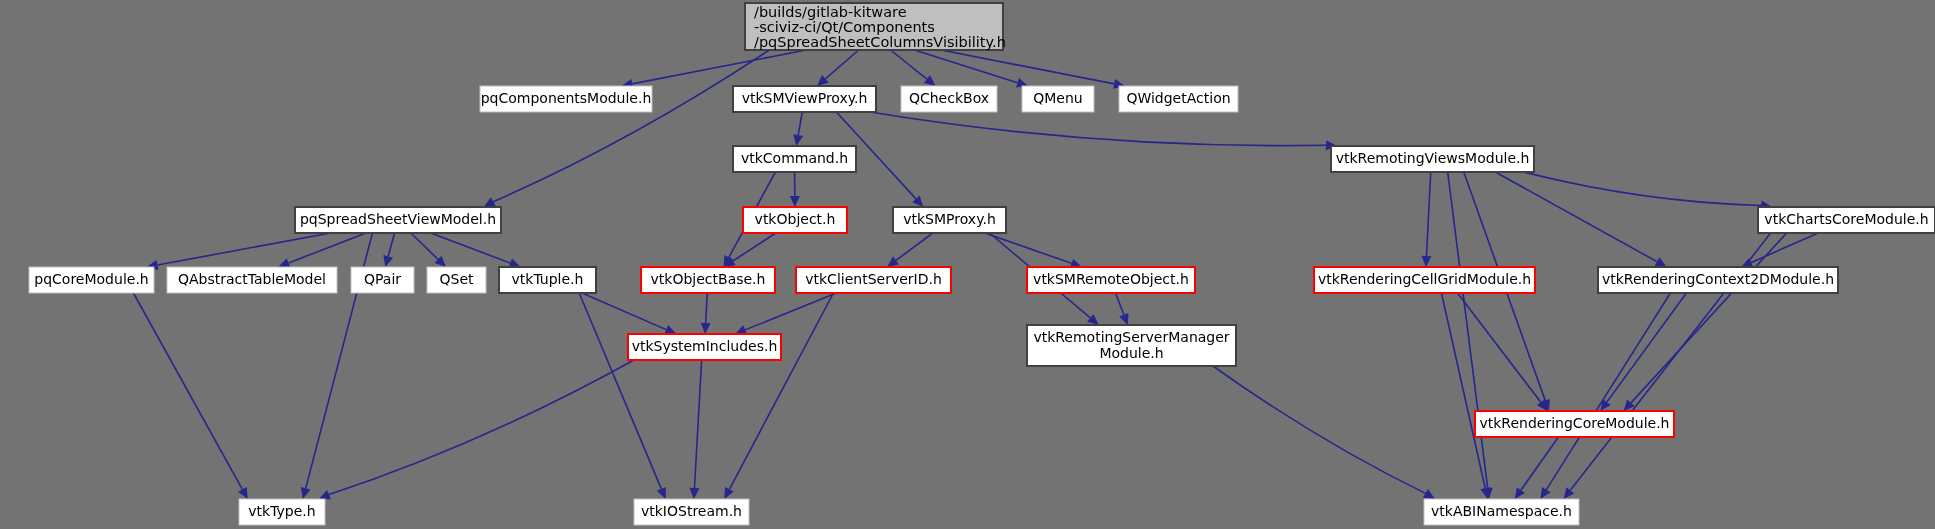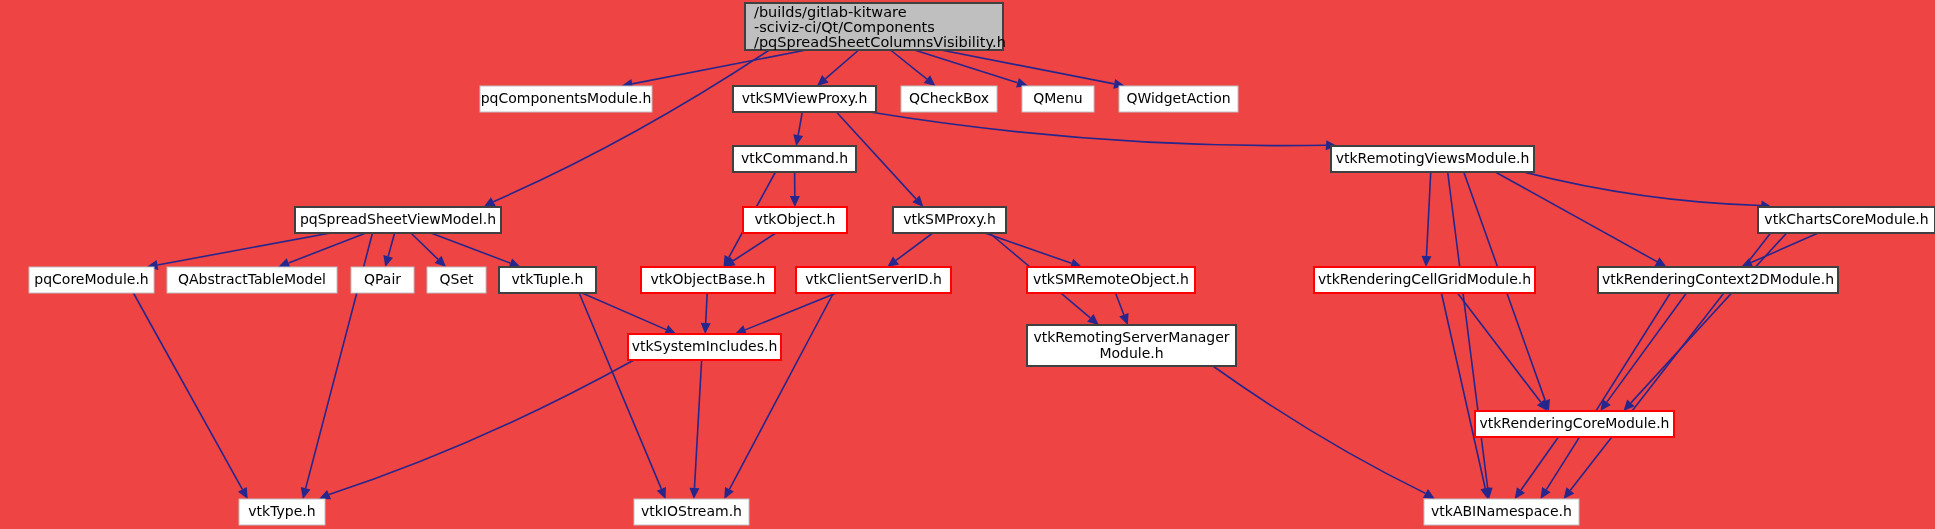--- a/index.html
+++ b/index.html
@@ -1,17 +1,17 @@
 <!DOCTYPE html>
 <html><head>
 <meta charset="utf-8">
 <style>
   html,body{margin:0;padding:0;background:#ffffff;}
   body{font-family:"DejaVu Sans","Liberation Sans",sans-serif;}
-  #graph-wrap{position:relative;width:1935px;height:529px;background:#ef4444;overflow:hidden;}
+  #graph-wrap{position:relative;width:1935px;height:529px;background:#737373;overflow:hidden;}
   svg#graph{display:block;width:1935px;height:529px;}
   .node-rect{stroke-width:1;}
   .node-rect.normal{fill:#ffffff;stroke:#c0c0c0;stroke-width:1;}
   .node-rect.bold{fill:#ffffff;stroke:#404040;stroke-width:2;}
   .node-rect.red{fill:#ffffff;stroke:#ff0000;stroke-width:2;}
   .node-rect.root{fill:#bfbfbf;stroke:#404040;stroke-width:2;}
   .node-label{font-family:"DejaVu Sans","Liberation Sans",sans-serif;font-size:14px;fill:#000000;text-anchor:middle;dominant-baseline:middle;}
   .root-label{font-family:"DejaVu Sans","Liberation Sans",sans-serif;font-size:14.5px;fill:#000000;text-anchor:start;}
   .edge{fill:none;stroke:#26268c;stroke-width:1.6;}
   .arrow-fill{fill:#26268c;}

